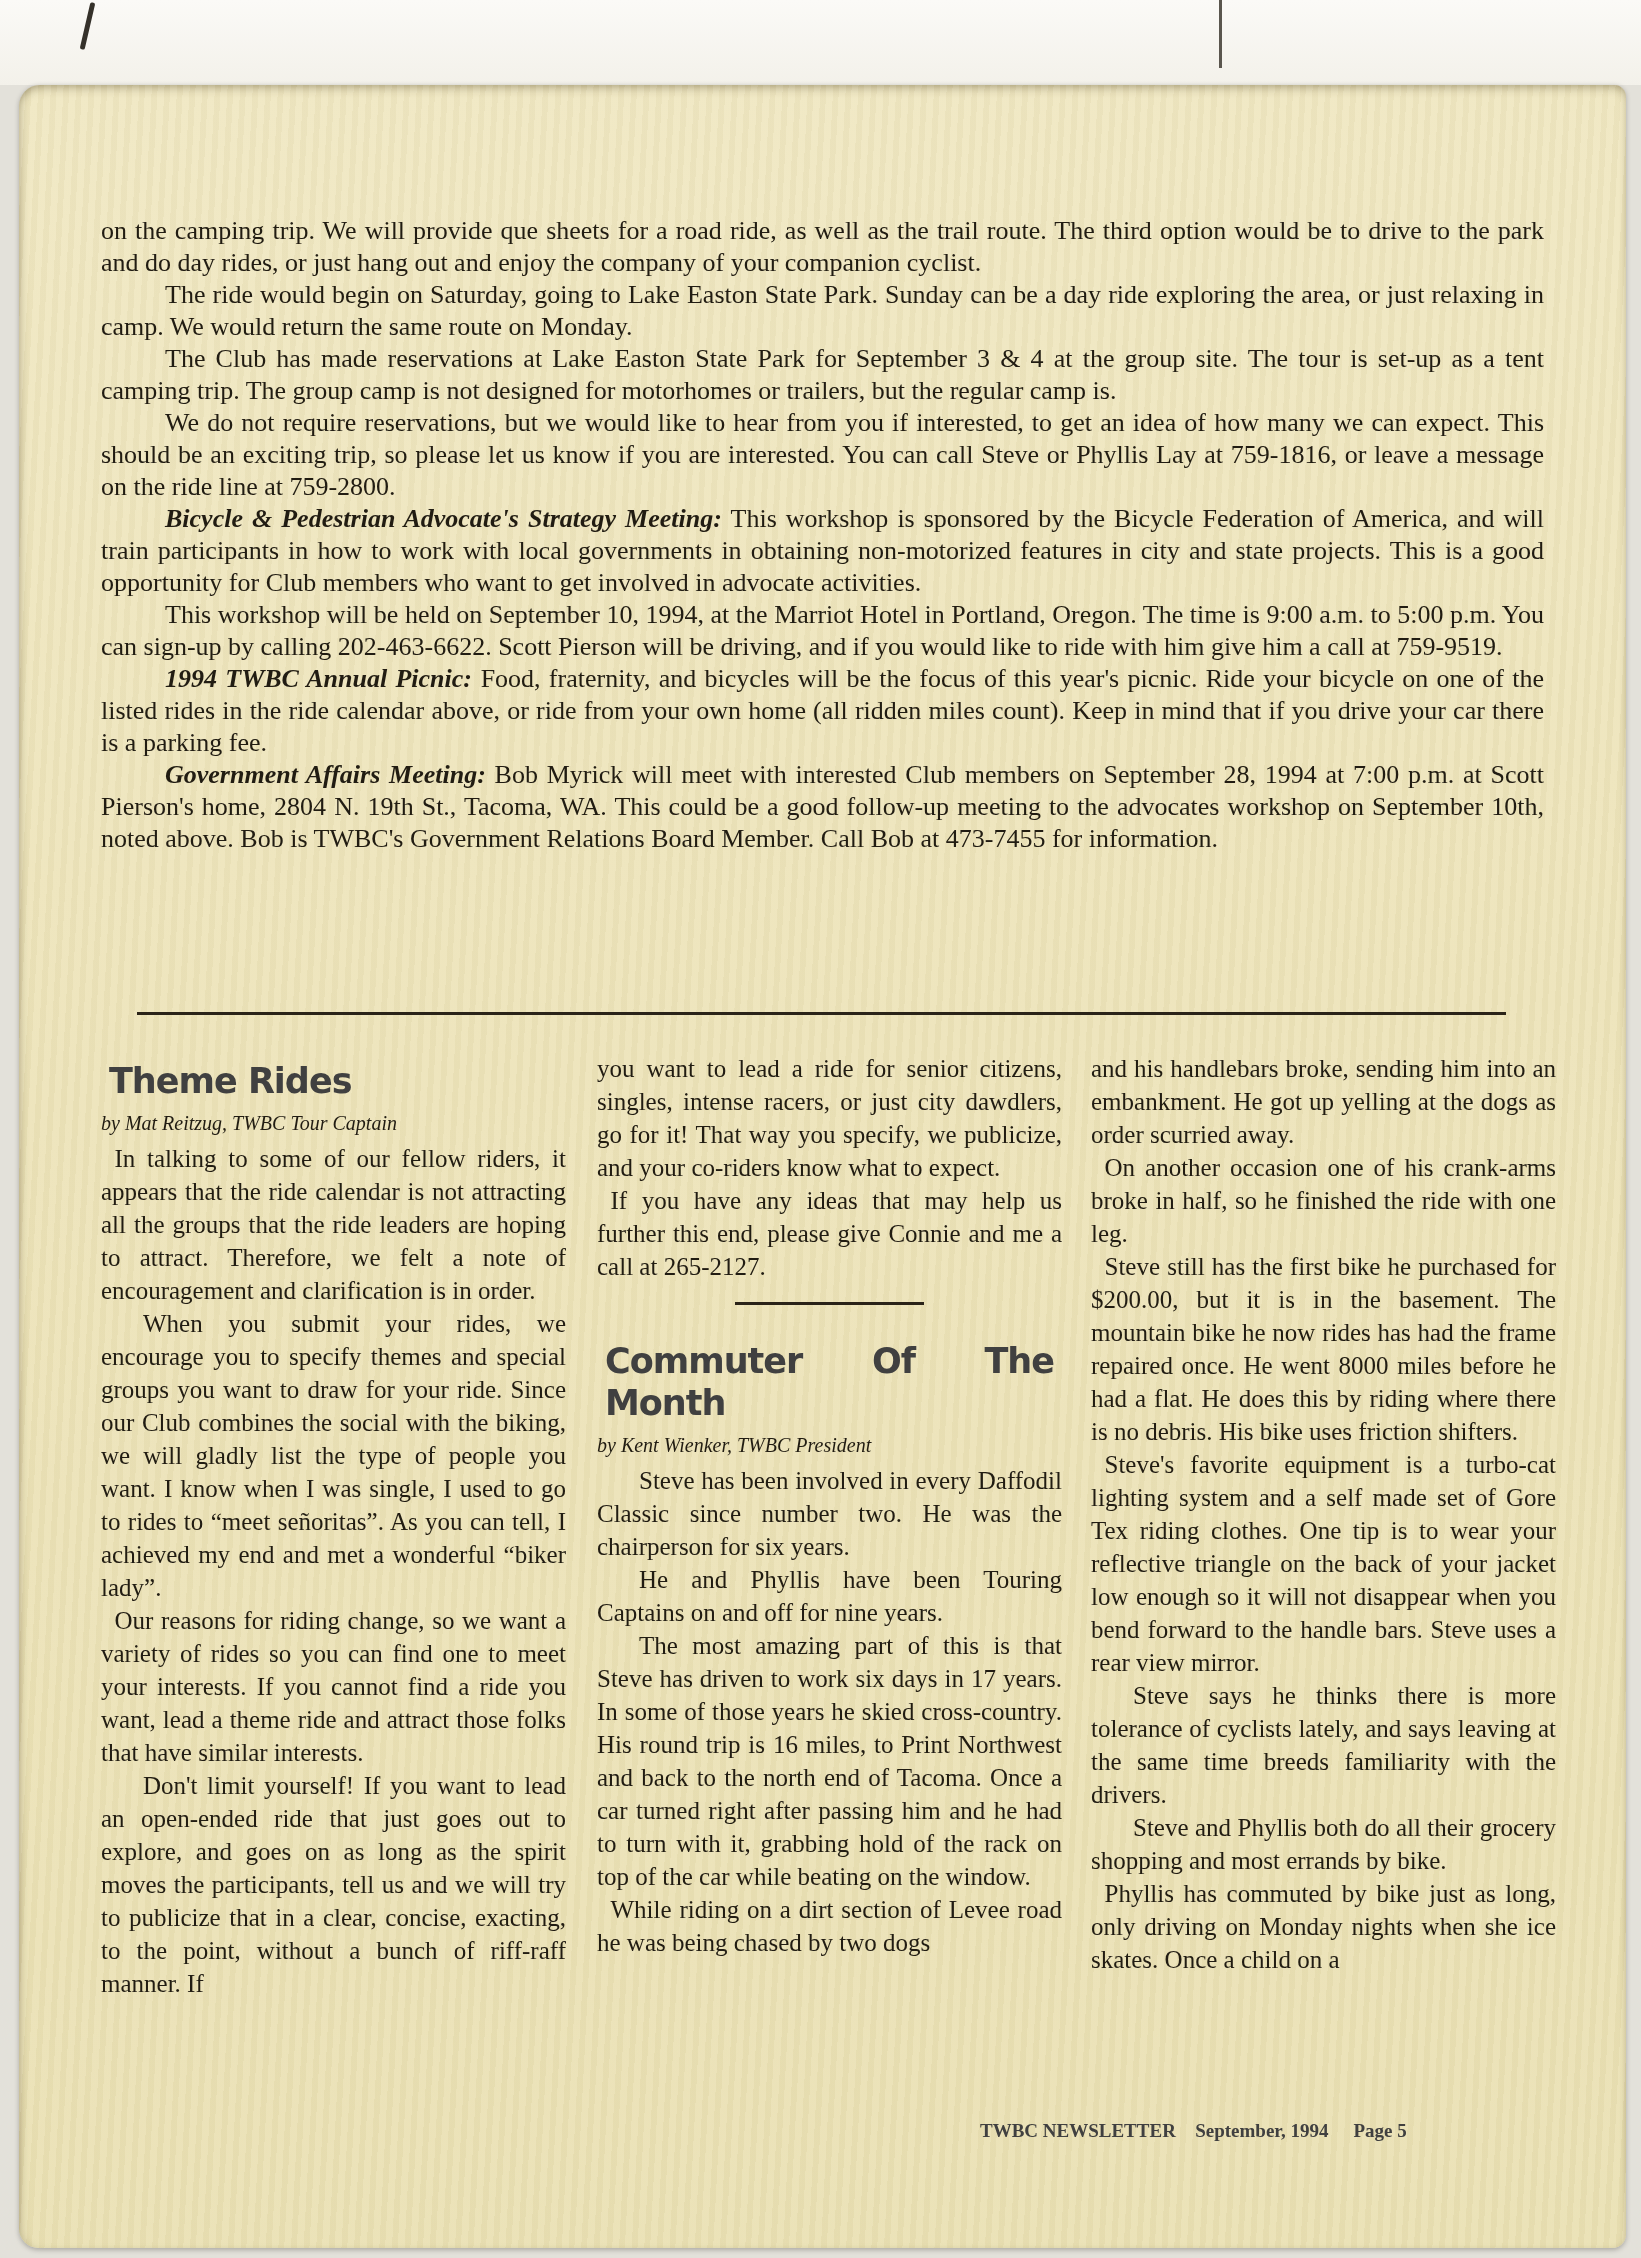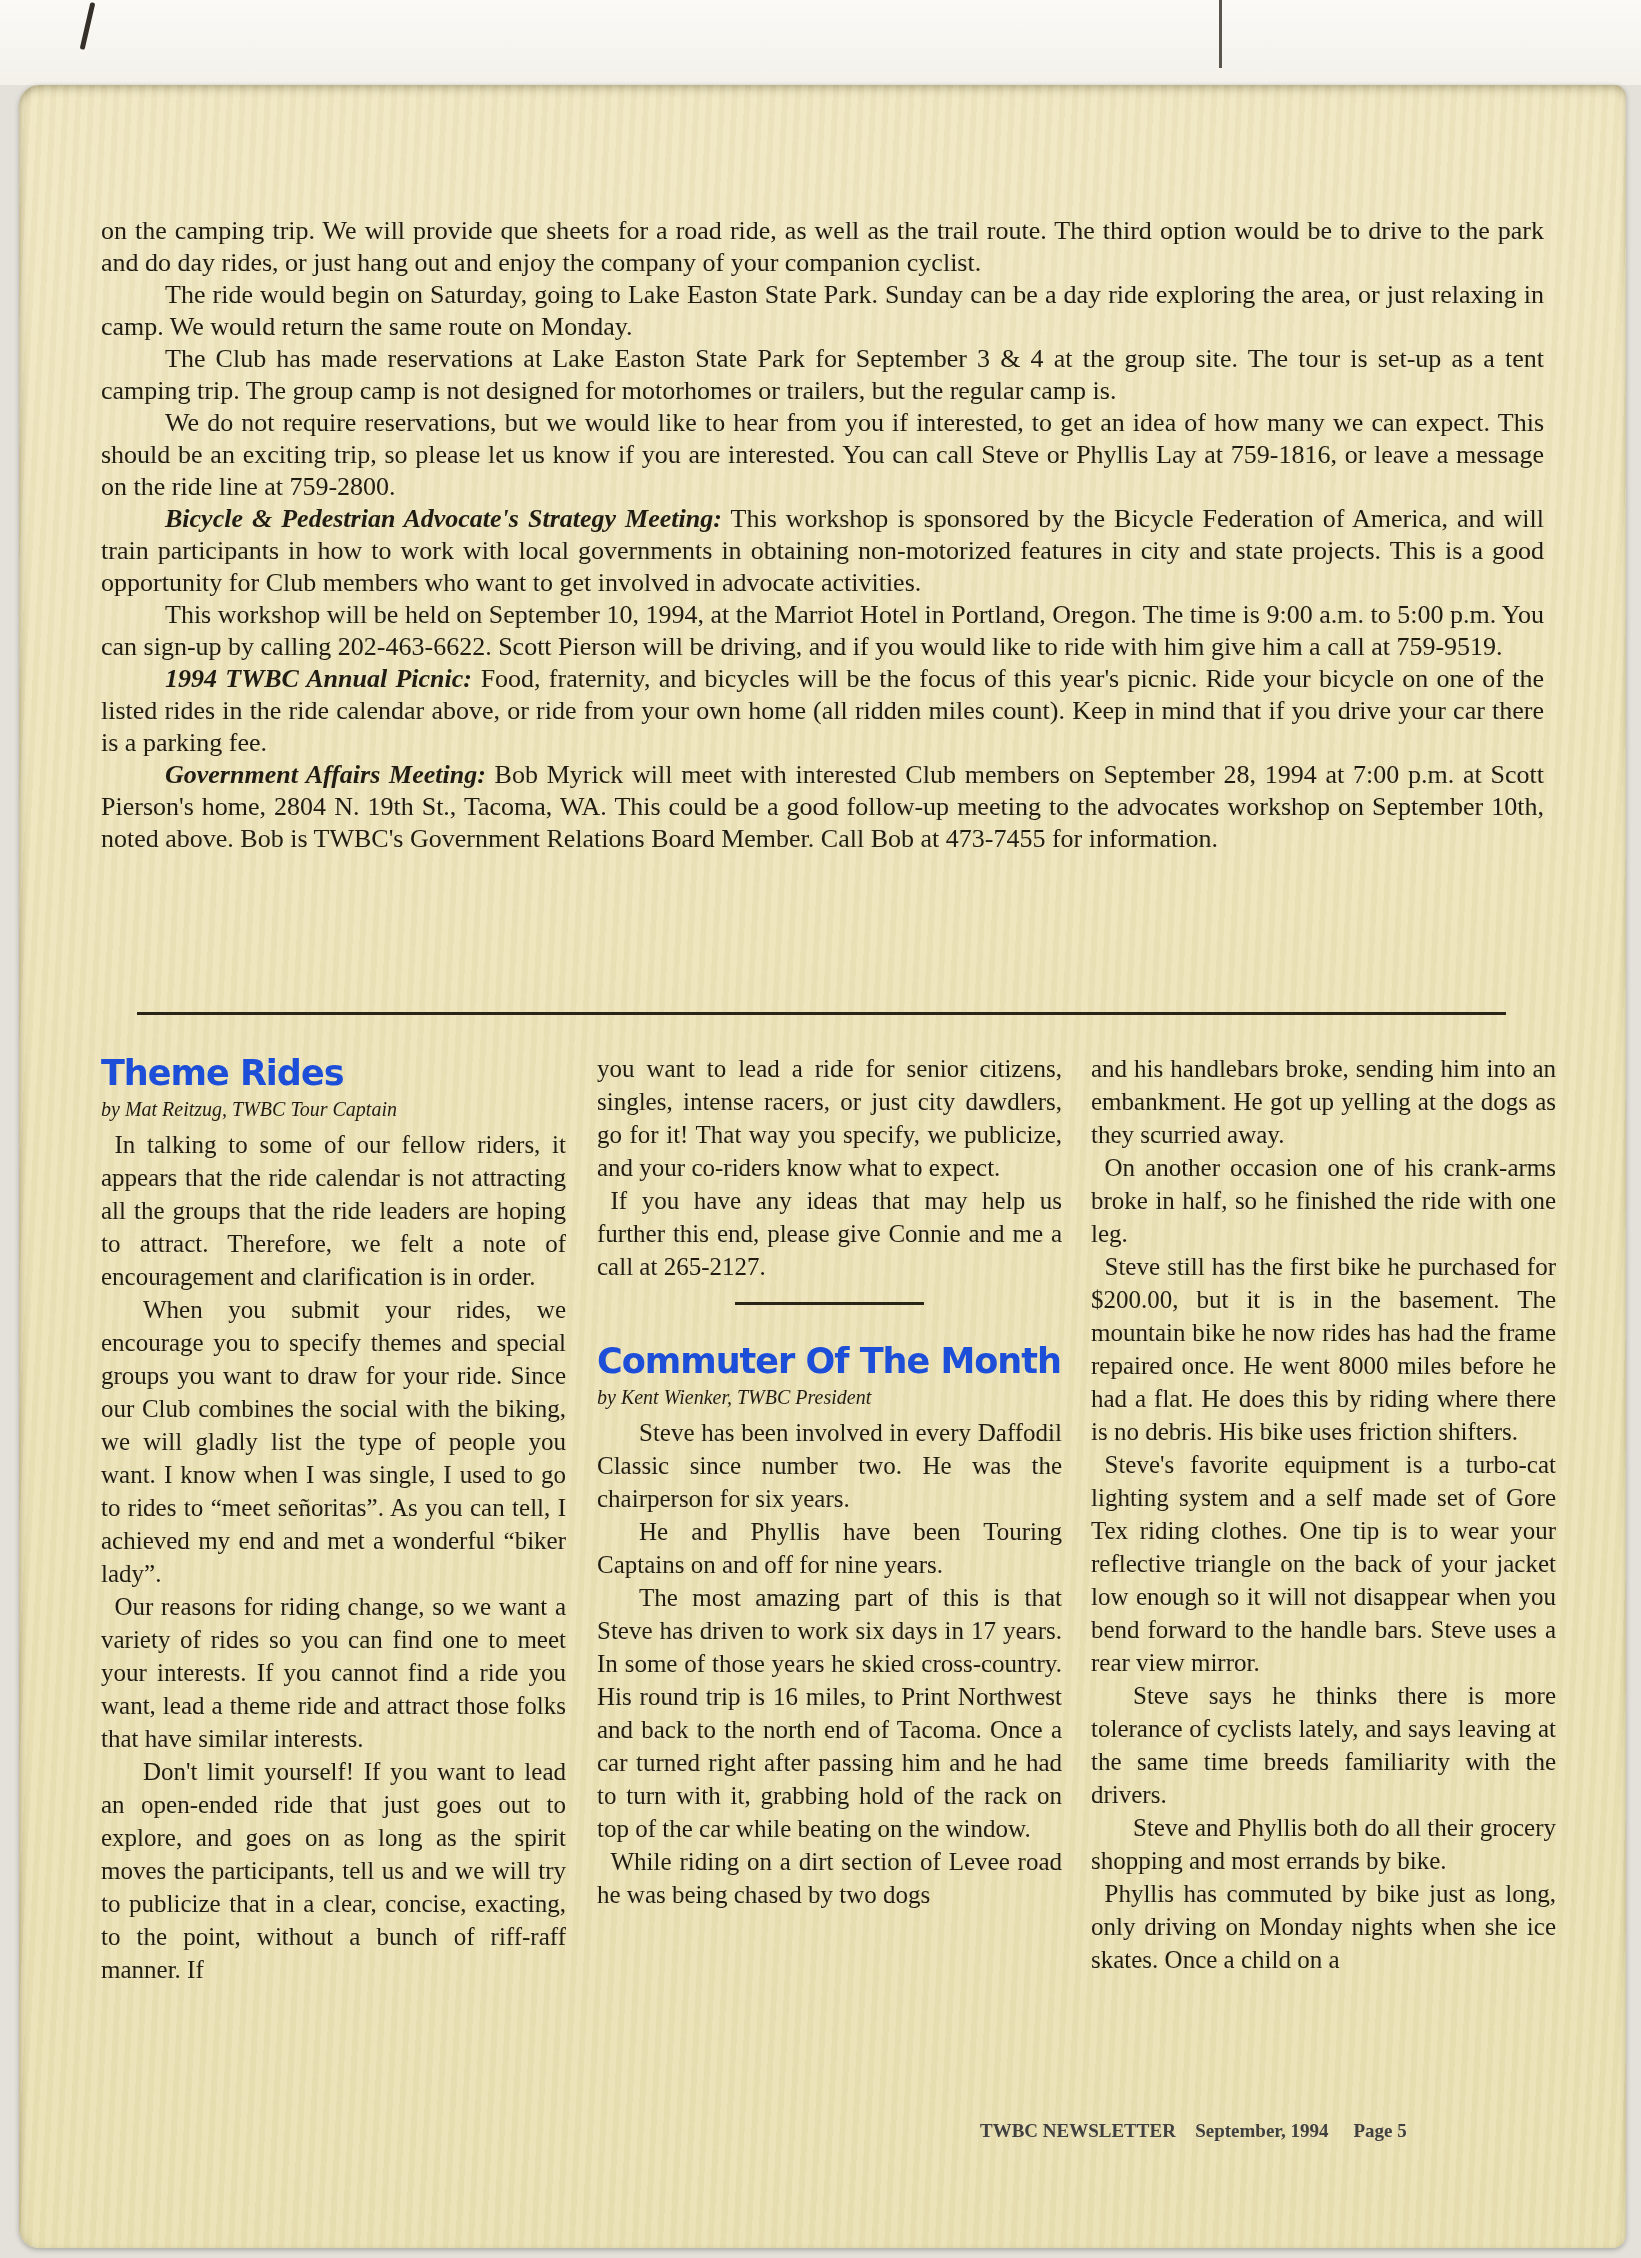--- a/index.html
+++ b/index.html
@@ -59,21 +59,21 @@
     position:absolute;top:1052px;width:465px;height:1038px;
     font-size:25px;line-height:33px;text-align:justify;overflow:hidden;
   }
   .col-1{left:101px;}
   .col-2{left:597px;}
   .col-3{left:1091px;}
   .col .p-indent{text-indent:42px;}
   .article-title{
     font-family:"DejaVu Sans","Liberation Sans",sans-serif;
     font-weight:bold;font-size:35px;line-height:42px;letter-spacing:-1px;
-    color:#1d4ed8;margin:0;
+    color:#404040;margin:8px;
   }
   .article-byline{
     font-style:italic;font-size:20px;line-height:26px;margin:1.9px 0 5.8px 0;
     text-align:left;text-indent:0;
   }
   .col-divider{
     width:189px;height:2.9px;background:#2a2318;margin:19.3px auto 35px auto;
   }
   .commuter-block{margin-top:3.9px;}
   
@@ -125,21 +125,21 @@
       <h2 class="article-title">Commuter Of The Month</h2>
       <div class="article-byline">by Kent Wienker, TWBC President</div>
       <p class="p-indent">Steve has been involved in every Daffodil Classic since number two. He was the chairperson for six years.</p>
       <p class="p-indent">He and Phyllis have been Touring Captains on and off for nine years.</p>
       <p class="p-indent">The most amazing part of this is that Steve has driven to work six days in 17 years. In some of those years he skied cross-country. His round trip is 16 miles, to Print Northwest and back to the north end of Tacoma. Once a car turned right after passing him and he had to turn with it, grabbing hold of the rack on top of the car while beating on the window.</p>
       <p class="p-half">While riding on a dirt section of Levee road he was being chased by two dogs</p>
     </div>
   </div>
 
   <div class="col col-3">
-    <p class="p-flush">and his handlebars broke, sending him into an embankment. He got up yelling at the dogs as they scurried away.</p>
+    <p class="p-flush">and his handlebars broke, sending him into an embankment. He got up yelling at the dogs as order scurried away.</p>
     <p class="p-half">On another occasion one of his crank-arms broke in half, so he finished the ride with one leg.</p>
     <p class="p-half">Steve still has the first bike he purchased for $200.00, but it is in the basement. The mountain bike he now rides has had the frame repaired once. He went 8000 miles before he had a flat. He does this by riding where there is no debris. His bike uses friction shifters.</p>
     <p class="p-half">Steve's favorite equipment is a turbo-cat lighting system and a self made set of Gore Tex riding clothes. One tip is to wear your reflective triangle on the back of your jacket low enough so it will not disappear when you bend forward to the handle bars. Steve uses a rear view mirror.</p>
     <p class="p-indent">Steve says he thinks there is more tolerance of cyclists lately, and says leaving at the same time breeds familiarity with the drivers.</p>
     <p class="p-indent">Steve and Phyllis both do all their grocery shopping and most errands by bike.</p>
     <p class="p-half">Phyllis has commuted by bike just as long, only driving on Monday nights when she ice skates. Once a child on a</p>
   </div>
 
   <div class="footer">
     <span class="f-name">TWBC NEWSLETTER</span><span class="f-date">September, 1994</span><span class="f-page">Page 5</span>

